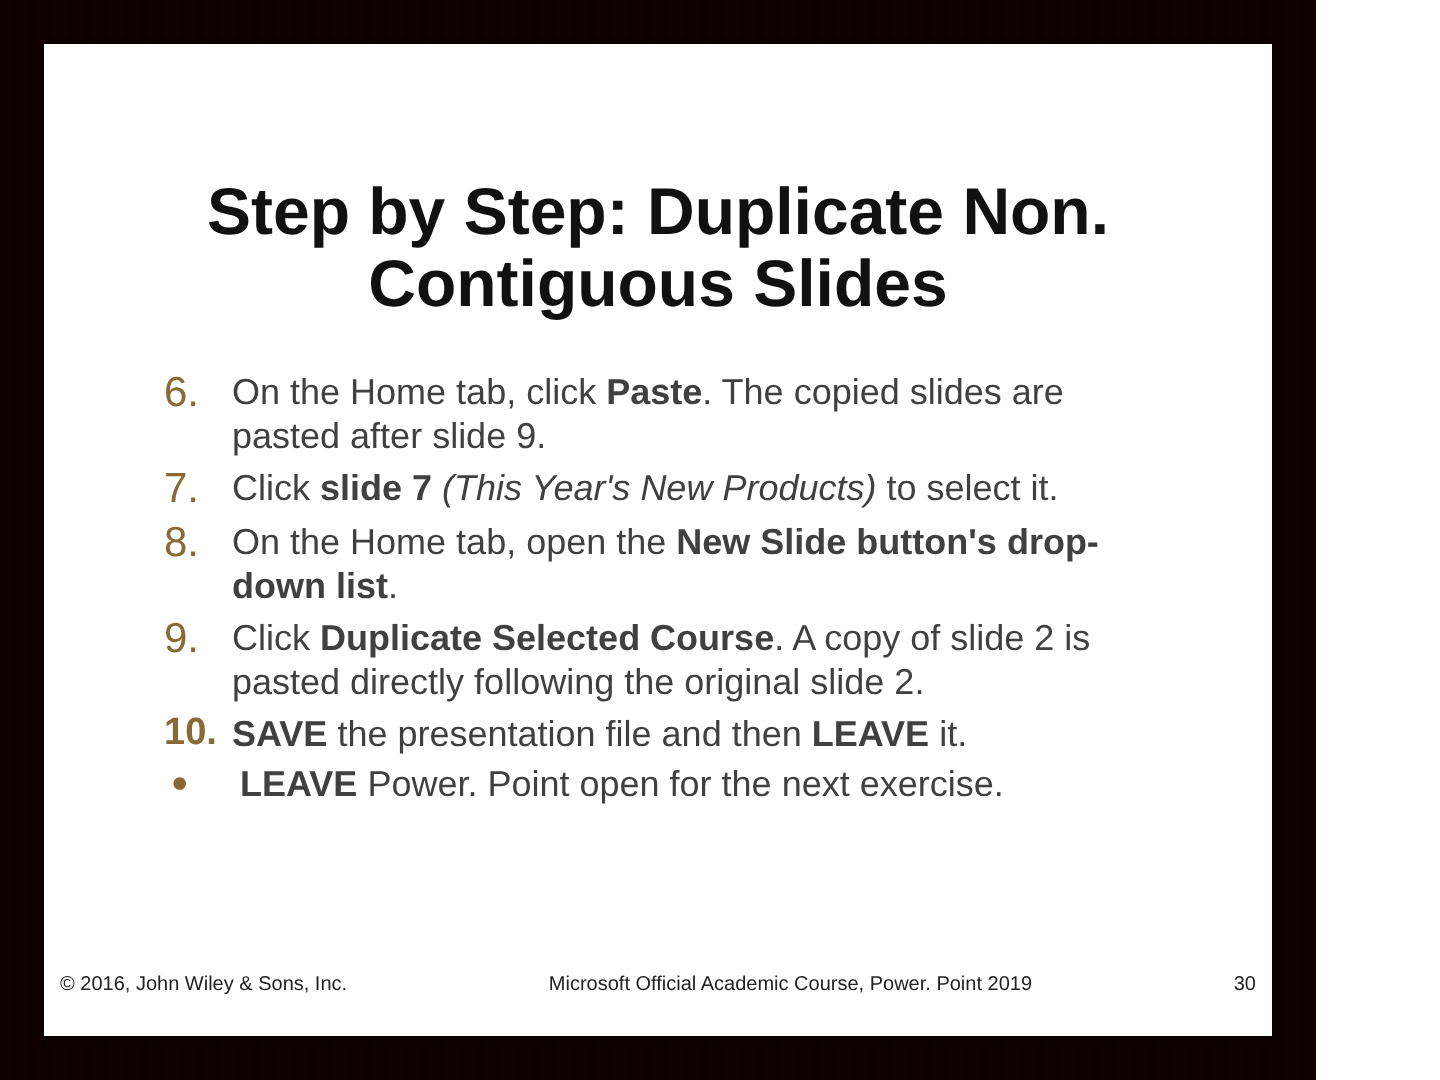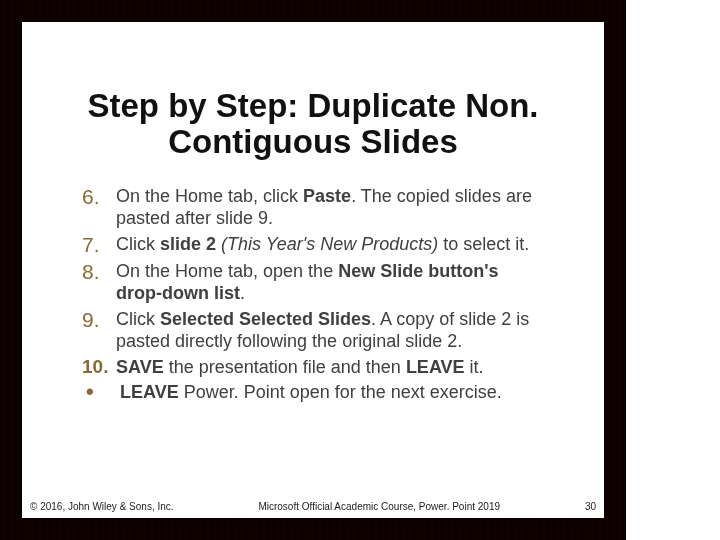--- a/index.html
+++ b/index.html
@@ -4,32 +4,31 @@
 <style>
   html, body {
     margin: 0;
     padding: 0;
     width: 720px;
     height: 540px;
     overflow: hidden;
     font-family: Arial, Helvetica, sans-serif;
   }
   .stage {
-    width: 588px;
+    width: 658px;
     height: 540px;
     position: relative;
     background:
       repeating-linear-gradient(
         90deg,
         #3a1a0f 0px, #4a2316 6px, #35160c 7px, #4a2316 14px
       ),
       linear-gradient(#3b1b10, #3b1b10);
     background-blend-mode: overlay;
     background-color: #3b1b10;
-    padding-left: 38px;
   }
   .sheet {
     position: absolute;
     left: 22px;
     top: 22px;
     right: 22px;
     bottom: 22px;
     background: #ffffff;
     box-shadow: 0 1px 4px rgba(0,0,0,0.4);
   }
@@ -90,21 +89,21 @@
     line-height: 1.25;
     font-weight: 400;
     color: #404040;
   }
   .body b { font-weight: 700; }
   .body i { font-style: italic; }
   .footer {
     position: absolute;
     left: 8px;
     right: 8px;
-    bottom: 6px;
+    bottom: 20px;
     display: flex;
     align-items: flex-end;
     font-size: 10px;
     line-height: 1.1;
     color: #222;
     font-family: Arial, Helvetica, sans-serif;
   }
   .footer .copy { flex: 0 0 auto; }
   .footer .course { flex: 1 1 auto; text-align: center; }
   .footer .pg { flex: 0 0 auto; text-align: right; }
@@ -118,29 +117,29 @@
 
       <h1 class="title">Step by Step: Duplicate Non. Contiguous Slides</h1>
 
       <ol class="steps">
           <li>
             <span class="num">6.</span>
             <span class="body">On the Home tab, click <b>Paste</b>. The copied slides are pasted after slide 9.</span>
           </li>
           <li>
             <span class="num">7.</span>
-            <span class="body">Click <b>slide 2</b> <i>(This Year's New Products)</i> to select it.</span>
+            <span class="body">Click <b>slide 7</b> <i>(This Year's New Products)</i> to select it.</span>
           </li>
           <li>
             <span class="num">8.</span>
             <span class="body">On the Home tab, open the <b>New Slide button's drop-down list</b>.</span>
           </li>
           <li>
             <span class="num">9.</span>
-            <span class="body">Click <b>Selected Selected Slides</b>. A copy of slide 2 is pasted directly following the original slide 2.</span>
+            <span class="body">Click <b>Duplicate Selected Course</b>. A copy of slide 2 is pasted directly following the original slide 2.</span>
           </li>
           <li>
             <span class="num10">10.</span>
             <span class="body"><b>SAVE</b> the presentation file and then <b>LEAVE</b> it.</span>
           </li>
           <li>
             <span class="bul">•</span>
             <span class="body"><b>LEAVE</b> Power. Point open for the next exercise.</span>
           </li>
         </ol>

